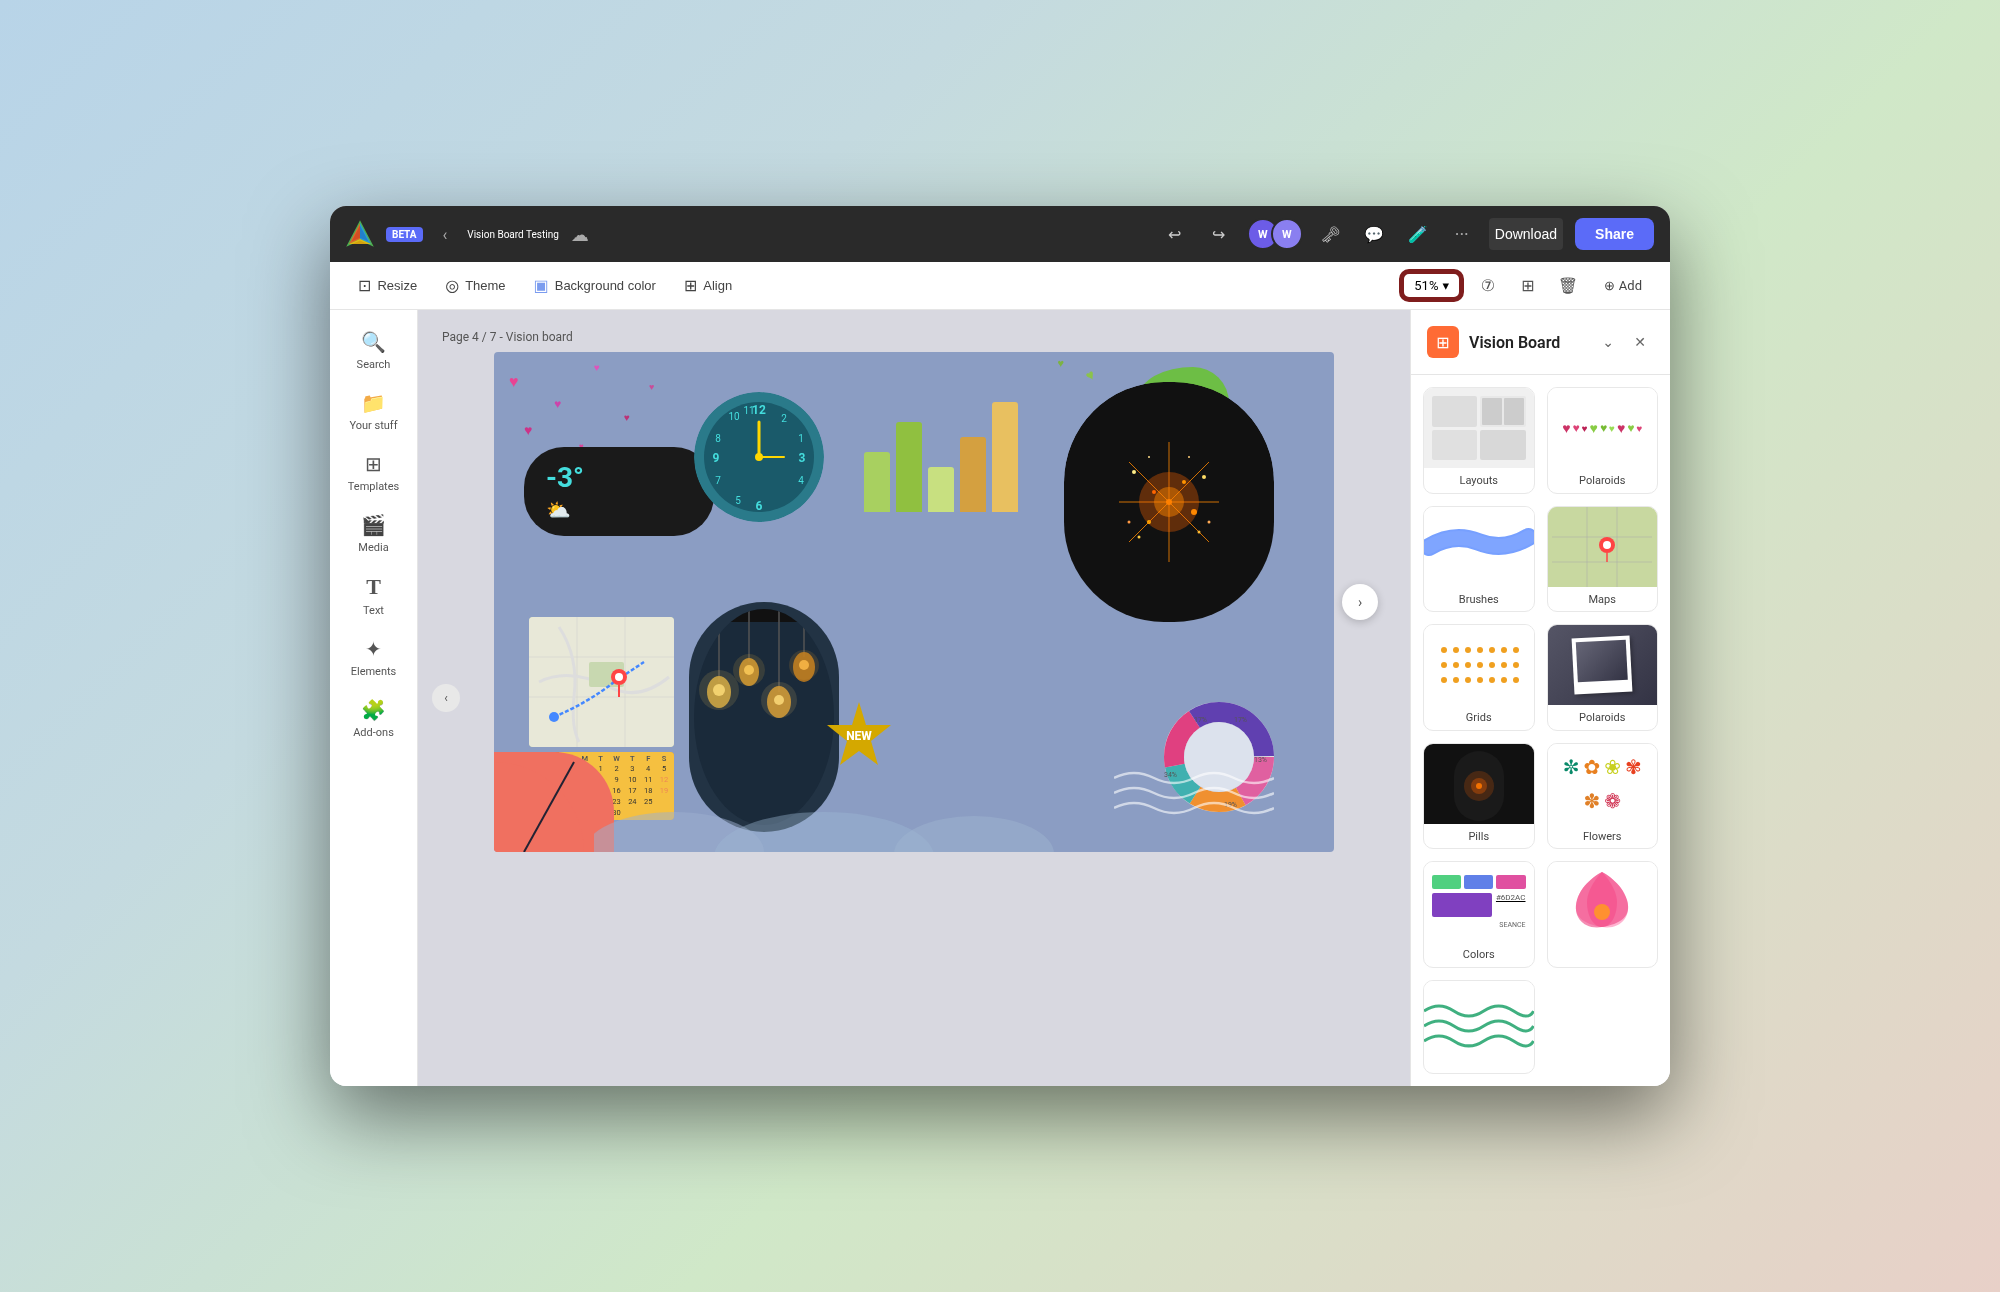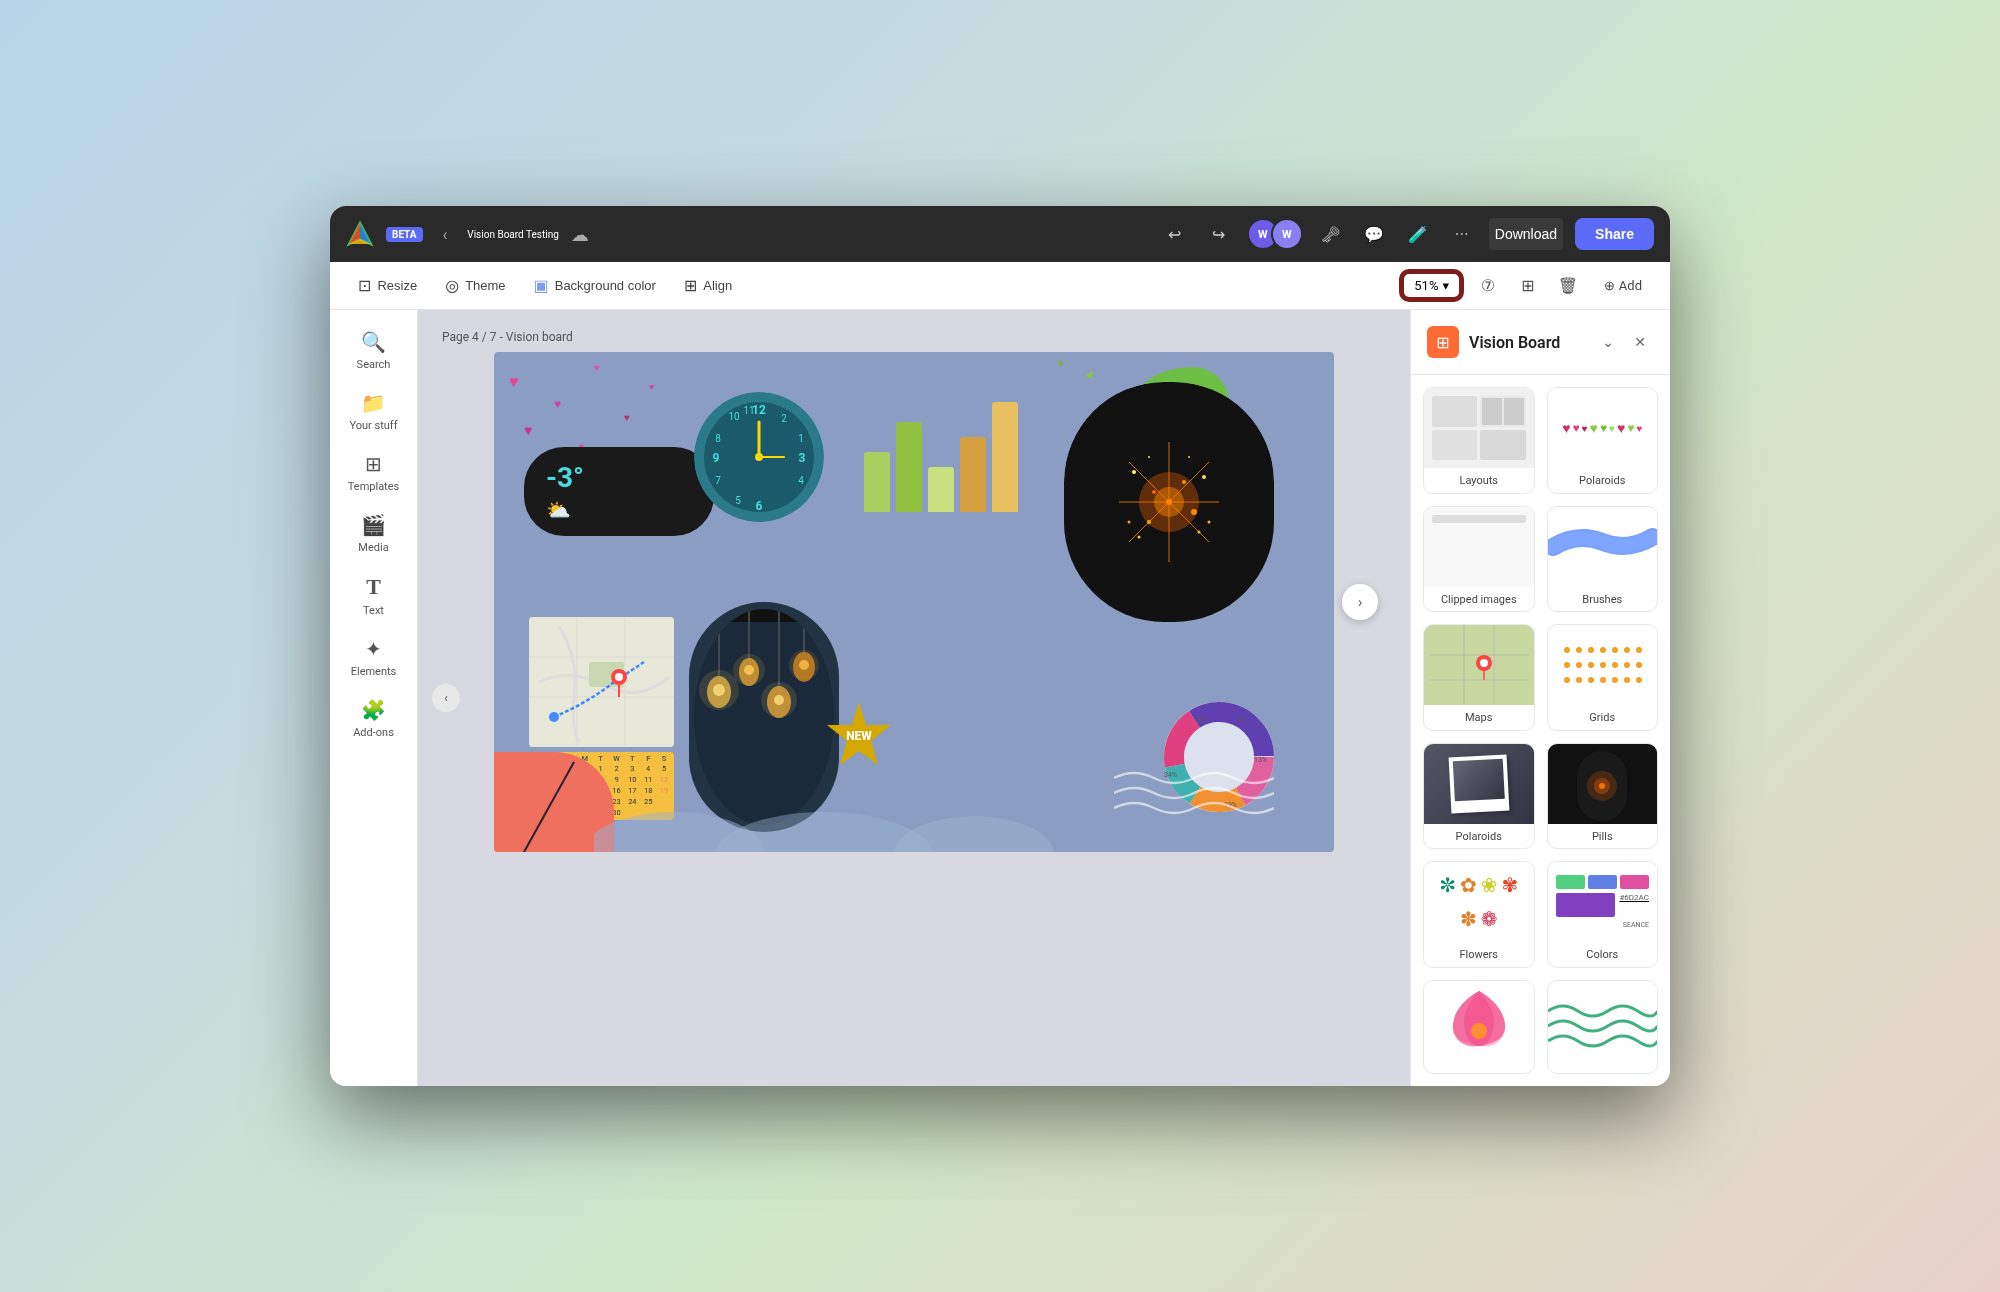--- a/index.html
+++ b/index.html
@@ -1013,30 +1013,20 @@
             <span style="font-size:14px;color:#88cc44;">♥</span>
             <span style="font-size:12px;color:#77bb33;">♥</span>
             <span style="font-size:10px;color:#99dd55;">♥</span>
             <span style="font-size:14px;color:#cc3366;">♥</span>
             <span style="font-size:12px;color:#88cc44;">♥</span>
             <span style="font-size:10px;color:#dd4477;">♥</span>
           </div>
           <div class="panel-card-label">Polaroids</div>
         </div>
 
-        <div class="panel-card">
-          <div class="panel-card-image" style="background:#f8f8f8;flex-direction:column;gap:3px;padding:8px;">
-            <div style="height:8px;background:#ddd;border-radius:2px;width:100%;"></div>
-            <div style="display:flex;gap:3px;flex:1;">
-              <div style="background:#c5d5e8;flex:1;border-radius:2px;height:45px;"></div>
-              <div style="background:#b8c8d8;flex:1;border-radius:2px;height:45px;"></div>
-            </div>
-          </div>
-          <div class="panel-card-label">Clipped images</div>
-        </div>
 
         <div class="panel-card">
           <div class="panel-card-image" style="background:white;align-items:center;justify-content:center;">
             <svg viewBox="0 0 110 60" width="110" height="60">
               <path d="M5,30 Q30,15 55,25 Q80,35 105,20" stroke="#5588ff" stroke-width="18" fill="none" stroke-linecap="round" opacity="0.8"></path>
               <path d="M5,30 Q30,15 55,25 Q80,35 105,20" stroke="#88aaff" stroke-width="14" fill="none" stroke-linecap="round" opacity="0.5"></path>
             </svg>
           </div>
           <div class="panel-card-label">Brushes</div>
         </div>

